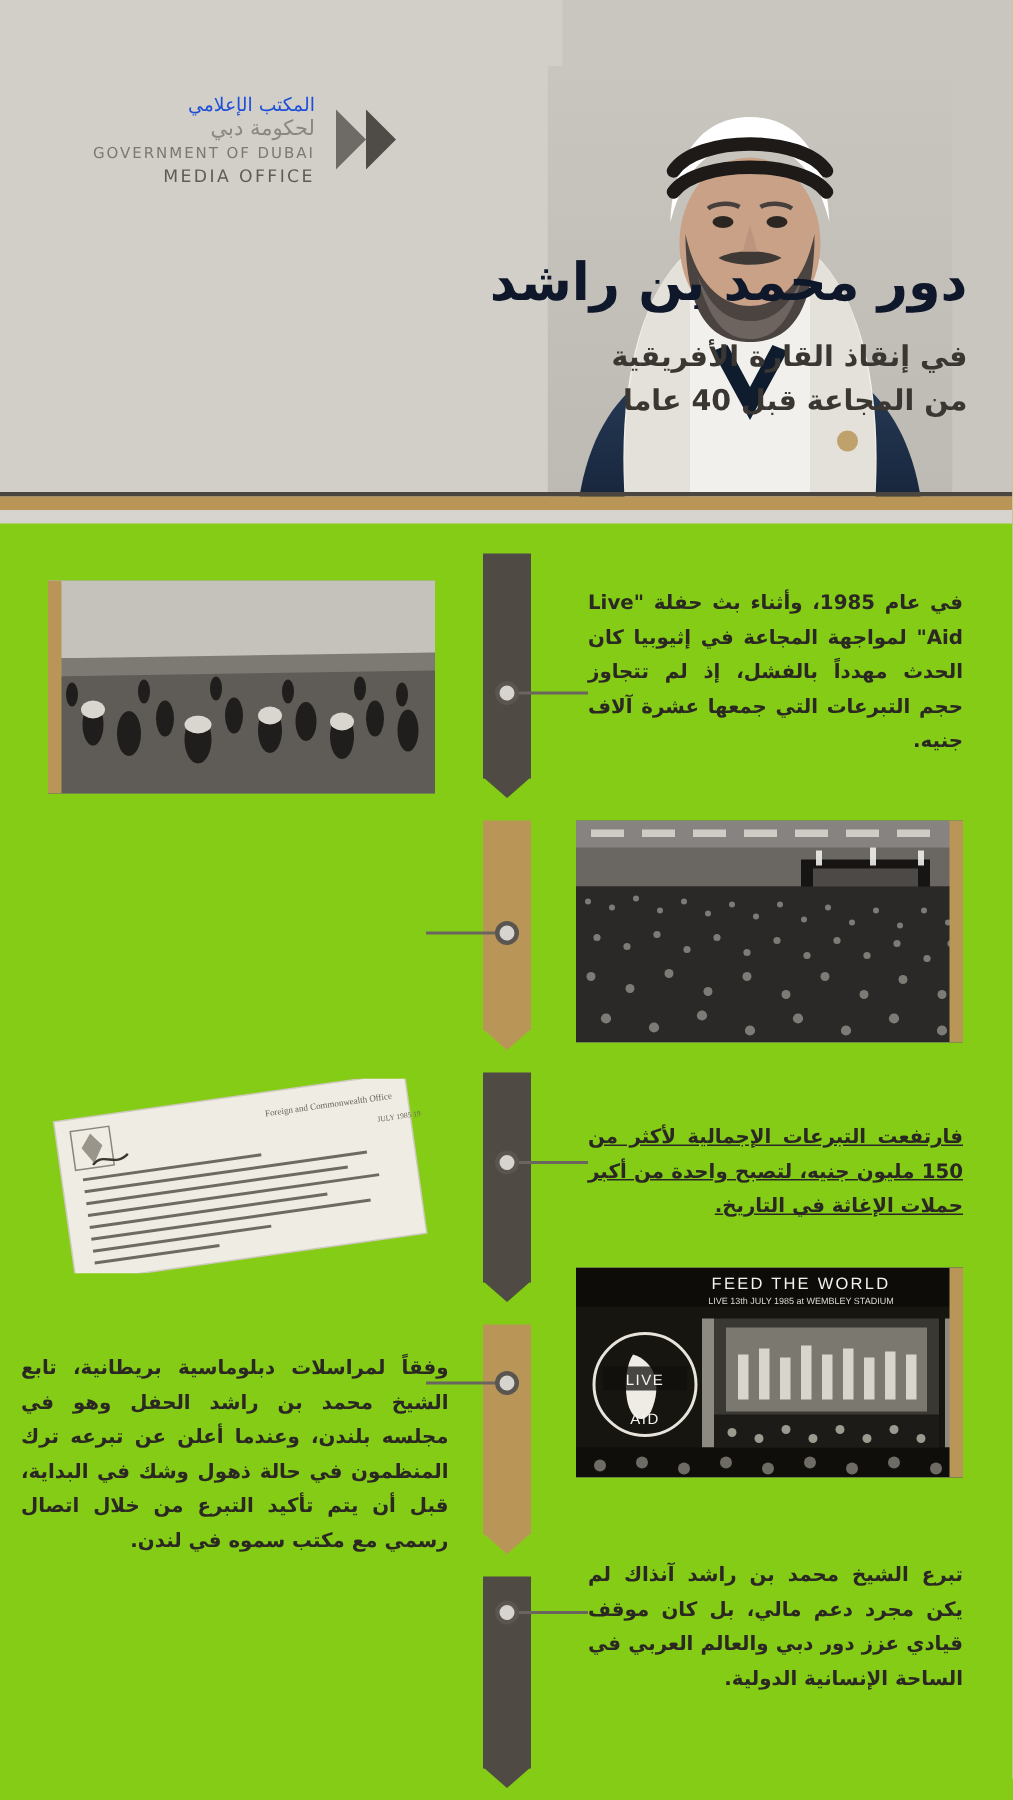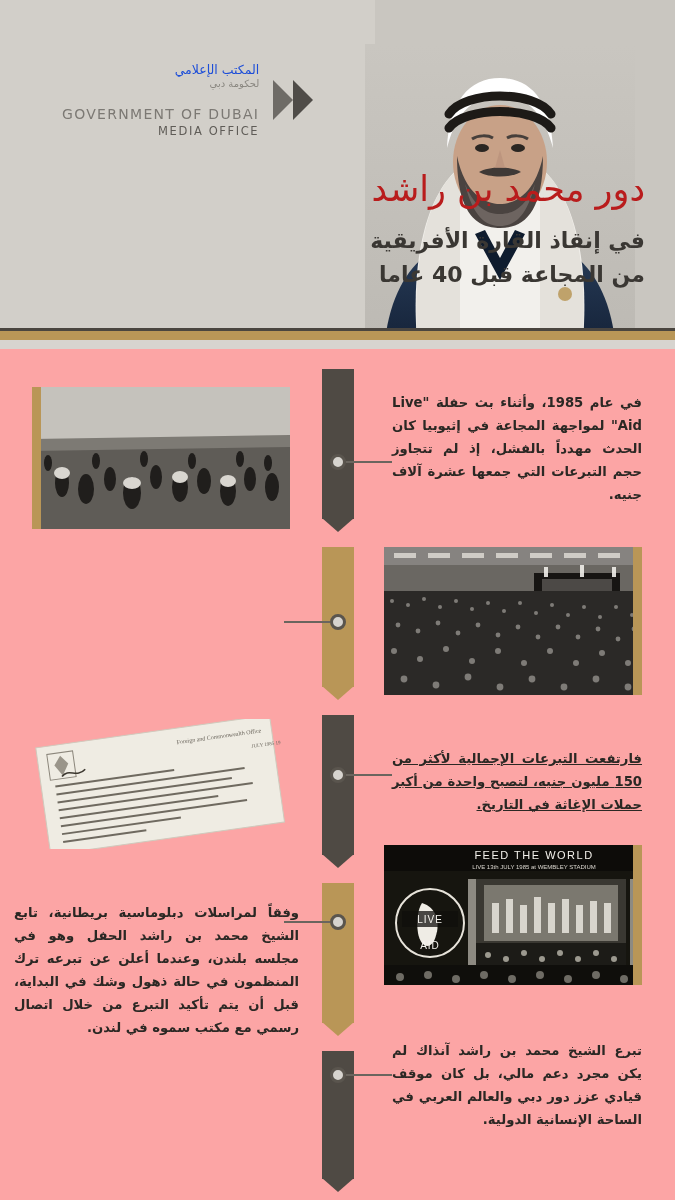--- a/index.html
+++ b/index.html
@@ -61,30 +61,30 @@
     color: #6b6862;
     line-height: 1.25;
   }
   .logo-ar {
     font-size: 12.5px;
     color: #1d4ed8;
     letter-spacing: 0.5px;
     white-space: nowrap;
   }
   .logo-ar2 {
-    font-size: 10px;
+    font-size: 14px;
     color: #8a8780;
     letter-spacing: 1px;
     white-space: nowrap;
   }
   .logo-en {
-    font-size: 14px;
+    font-size: 10px;
     color: #7c7974;
     letter-spacing: 1.3px;
-    margin-top: 16px;
+    margin-top: 2px;
     white-space: nowrap;
   }
   .logo-en2 {
     font-size: 11.5px;
     color: #5f5c57;
     letter-spacing: 1.6px;
     margin-top: 0;
     white-space: nowrap;
   }
   .logo-mark {
@@ -108,29 +108,29 @@
     position: absolute;
     top: 168px;
     right: 0;
     width: 430px;
     text-align: right;
     padding-right: 30px;
     box-sizing: border-box;
   }
   .main-title {
     font-size: 35px;
-    font-weight: normal;
-    color: #b91c1c;
+    font-weight: bold;
+    color: #0f172a;
     line-height: 1.25;
     letter-spacing: 0px;
     margin: 0 0 12px 0;
     direction: rtl;
   }
   .subtitle {
-    font-size: 22px;
+    font-size: 19px;
     font-weight: bold;
     color: #3a3733;
     line-height: 1.55;
     margin: 0;
     direction: rtl;
   }
   .header-rule {
     position: absolute;
     bottom: 0; left: 0;
     width: 675px;
@@ -145,21 +145,21 @@
     background: #4a453f;
   }
 
   
   .timeline {
     position: absolute;
     top: 349px;
     left: 0;
     width: 675px;
     height: 851px;
-    background: #fca5a5;
+    background: #84cc16;
   }
   .spine {
     position: absolute;
     left: 322px;
     top: 20px;
     width: 32px;
     height: 810px;
   }
   .seg {
     position: absolute;

